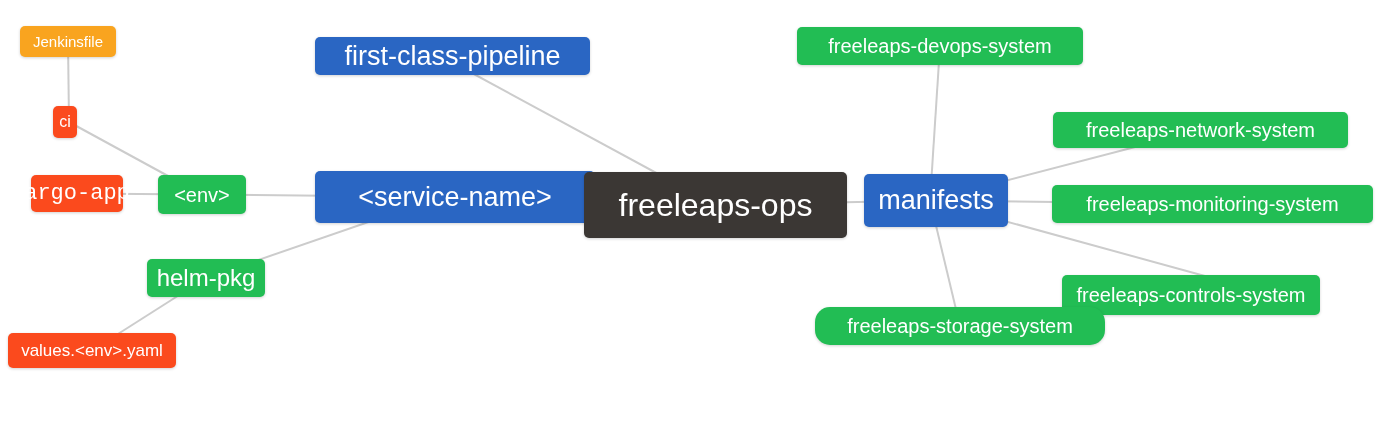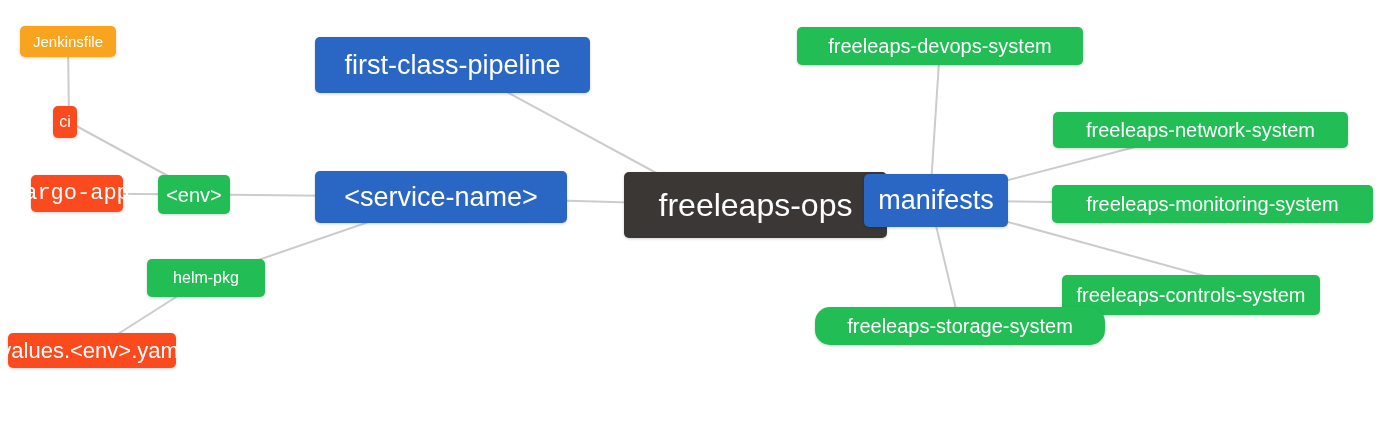--- a/index.html
+++ b/index.html
@@ -52,25 +52,25 @@
       <line x1="715.5" y1="205" x2="930" y2="200.5" stroke="#cccccc" stroke-width="2"></line>
       <line x1="930" y1="200.5" x2="940" y2="46" stroke="#cccccc" stroke-width="2"></line>
       <line x1="930" y1="200.5" x2="1200.5" y2="130" stroke="#cccccc" stroke-width="2"></line>
       <line x1="930" y1="200.5" x2="1212.5" y2="204" stroke="#cccccc" stroke-width="2"></line>
       <line x1="930" y1="200.5" x2="1208.5" y2="277" stroke="#cccccc" stroke-width="2"></line>
       <line x1="930" y1="200.5" x2="960" y2="326" stroke="#cccccc" stroke-width="2"></line>
     </svg>
 <div class="node" style="left: 20px; top: 26px; width: 96px; height: 31px; font-size: 15px; background: rgb(249, 164, 31); color: rgb(255, 255, 255);">Jenkinsfile</div>
     <div class="node" style="left: 53px; top: 106px; width: 24px; height: 32px; font-size: 16px; background: rgb(251, 74, 29); color: rgb(255, 255, 255);">ci</div>
     <div class="node" style="left: 31px; top: 175px; width: 92px; height: 37px; font-size: 22px; background: rgb(251, 74, 29); color: rgb(255, 255, 255); font-family: Liberation Mono, monospace;">argo-app</div>
-    <div class="node" style="left: 158px; top: 175px; width: 72px; height: 39px; font-size: 20px; background: rgb(34, 189, 84); color: rgb(255, 255, 255);">&lt;env&gt;</div>
-    <div class="node" style="left: 315px; top: 171px; width: 252px; height: 52px; font-size: 27px; background: rgb(42, 102, 195); color: rgb(255, 255, 255);">&lt;service-name&gt;</div>
-    <div class="node" style="left: 315px; top: 37px; width: 275px; height: 56px; font-size: 27px; background: rgb(42, 102, 195); color: rgb(255, 255, 255);">first-class-pipeline</div>
-    <div class="node" style="left: 584px; top: 172px; width: 263px; height: 66px; font-size: 32px; background: rgb(59, 55, 52); color: rgb(255, 255, 255); margin-left: 40px;">freeleaps-ops</div>
+    <div class="node" style="left: 158px; top: 175px; width: 88px; height: 39px; font-size: 20px; background: rgb(34, 189, 84); color: rgb(255, 255, 255);">&lt;env&gt;</div>
+    <div class="node" style="left: 315px; top: 171px; width: 280px; height: 52px; font-size: 27px; background: rgb(42, 102, 195); color: rgb(255, 255, 255);">&lt;service-name&gt;</div>
+    <div class="node" style="left: 315px; top: 37px; width: 275px; height: 38px; font-size: 27px; background: rgb(42, 102, 195); color: rgb(255, 255, 255);">first-class-pipeline</div>
+    <div class="node" style="left: 584px; top: 172px; width: 263px; height: 66px; font-size: 32px; background: rgb(59, 55, 52); color: rgb(255, 255, 255);">freeleaps-ops</div>
     <div class="node" style="left: 852px; top: 174px; width: 144px; height: 53px; font-size: 27px; background: rgb(42, 102, 195); color: rgb(255, 255, 255); margin-left: 12px;">manifests</div>
     <div class="node" style="left: 797px; top: 27px; width: 286px; height: 38px; font-size: 20px; background: rgb(34, 189, 84); color: rgb(255, 255, 255);">freeleaps-devops-system</div>
     <div class="node" style="left: 1053px; top: 112px; width: 295px; height: 36px; font-size: 20px; background: rgb(34, 189, 84); color: rgb(255, 255, 255);">freeleaps-network-system</div>
     <div class="node" style="left: 1052px; top: 185px; width: 321px; height: 38px; font-size: 20px; background: rgb(34, 189, 84); color: rgb(255, 255, 255);">freeleaps-monitoring-system</div>
     <div class="node" style="left: 1062px; top: 257px; width: 258px; height: 40px; font-size: 20px; background: rgb(34, 189, 84); color: rgb(255, 255, 255); margin-top: 18px;">freeleaps-controls-system</div>
     <div class="node" style="left: 815px; top: 307px; width: 290px; height: 38px; font-size: 20px; background: rgb(34, 189, 84); color: rgb(255, 255, 255); border-radius: 15px;">freeleaps-storage-system</div>
-    <div class="node" style="left: 147px; top: 259px; width: 118px; height: 38px; font-size: 16px; background: rgb(34, 189, 84); color: rgb(255, 255, 255);">helm-pkg</div>
-    <div class="node" style="left: 8px; top: 333px; width: 168px; height: 35px; font-size: 22px; background: rgb(251, 74, 29); color: rgb(255, 255, 255);">values.&lt;env&gt;.yaml</div>
+    <div class="node" style="left: 147px; top: 259px; width: 118px; height: 38px; font-size: 24px; background: rgb(34, 189, 84); color: rgb(255, 255, 255);">helm-pkg</div>
+    <div class="node" style="left: 8px; top: 333px; width: 168px; height: 35px; font-size: 17px; background: rgb(251, 74, 29); color: rgb(255, 255, 255);">values.&lt;env&gt;.yaml</div>
   </div>
 
 </body></html>

